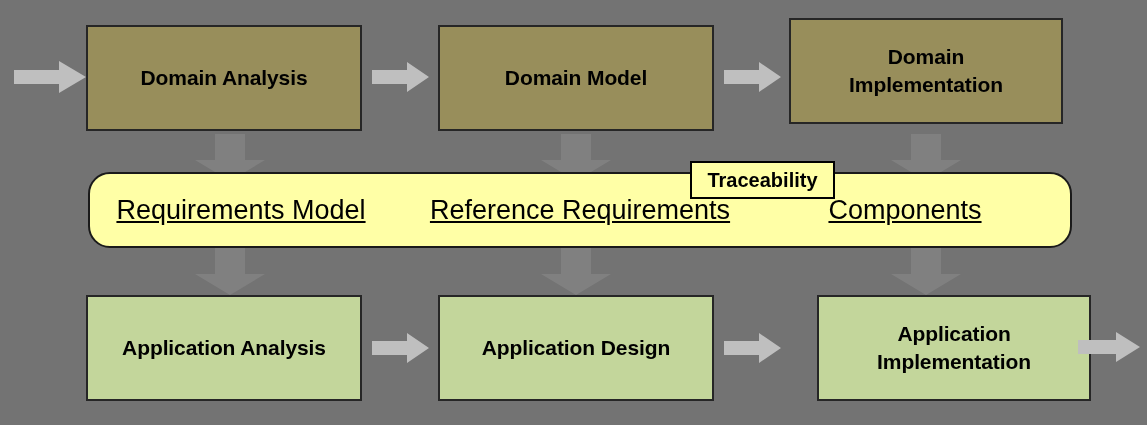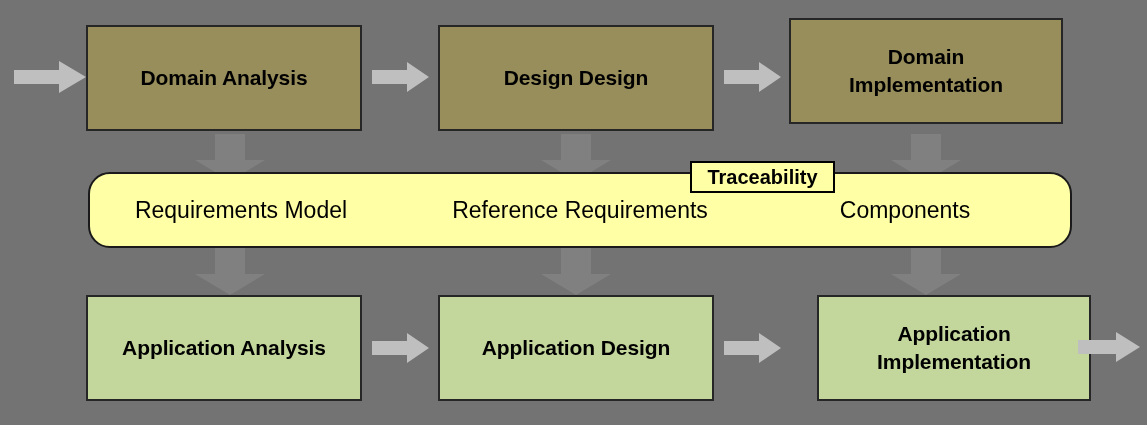--- a/index.html
+++ b/index.html
@@ -50,23 +50,24 @@
     border: 2px solid #1a1a1a;
     border-radius: 22px;
   }
   .artifact-label {
     position: absolute;
     top: 0;
     height: 100%;
     display: flex;
     align-items: center;
     justify-content: center;
-    font-size: 23px;
+    font-size: 27px;
     color: #000000;
     white-space: nowrap;
+    text-decoration: underline;
   }
 
   
   #traceability-tag {
     position: absolute;
     box-sizing: border-box;
     background: #FFFFA6;
     border: 2px solid #000000;
     display: flex;
     align-items: center;
@@ -99,21 +100,21 @@
 
   <div class="proc-box domain-box" style="left:86px; top:25px; width:276px; height:106px;">
     <span class="proc-label">Domain Analysis</span>
   </div>
 
   <svg class="arrow-right" style="left:372px; top:62px;" width="57" height="30" viewBox="0 0 57 30">
     <polygon points="0,8 35,8 35,0 57,15 35,30 35,22 0,22" fill="#BFBFBF"></polygon>
   </svg>
 
   <div class="proc-box domain-box" style="left:438px; top:25px; width:276px; height:106px;">
-    <span class="proc-label">Design Design</span>
+    <span class="proc-label">Domain Model</span>
   </div>
 
   <svg class="arrow-right" style="left:724px; top:62px;" width="57" height="30" viewBox="0 0 57 30">
     <polygon points="0,8 35,8 35,0 57,15 35,30 35,22 0,22" fill="#BFBFBF"></polygon>
   </svg>
 
   <div class="proc-box domain-box" style="left:789px; top:18px; width:274px; height:106px;">
     <span class="proc-label">Domain
 Implementation</span>
   </div>
@@ -127,21 +128,21 @@
   <svg class="arrow-down" style="left:891px; top:134px;" width="70" height="47" viewBox="0 0 70 47">
     <polygon points="20,0 50,0 50,26 70,26 35,47 0,26 20,26" fill="#808080"></polygon>
   </svg>
 
   <div id="artifact-band" style="left:88px; top:172px; width:984px; height:76px;">
     <span class="artifact-label" style="left:0px; width:302px;">Requirements Model</span>
     <span class="artifact-label" style="left:334px; width:312px;">Reference Requirements</span>
     <span class="artifact-label" style="left:666px; width:298px;">Components</span>
   </div>
 
-  <div id="traceability-tag" style="left:690px; top:161px; width:145px; height:32px;">Traceability</div>
+  <div id="traceability-tag" style="left:690px; top:161px; width:145px; height:38px;">Traceability</div>
 
   <svg class="arrow-down" style="left:195px; top:248px;" width="70" height="47" viewBox="0 0 70 47">
     <polygon points="20,0 50,0 50,26 70,26 35,47 0,26 20,26" fill="#808080"></polygon>
   </svg>
   <svg class="arrow-down" style="left:541px; top:248px;" width="70" height="47" viewBox="0 0 70 47">
     <polygon points="20,0 50,0 50,26 70,26 35,47 0,26 20,26" fill="#808080"></polygon>
   </svg>
   <svg class="arrow-down" style="left:891px; top:248px;" width="70" height="47" viewBox="0 0 70 47">
     <polygon points="20,0 50,0 50,26 70,26 35,47 0,26 20,26" fill="#808080"></polygon>
   </svg>

